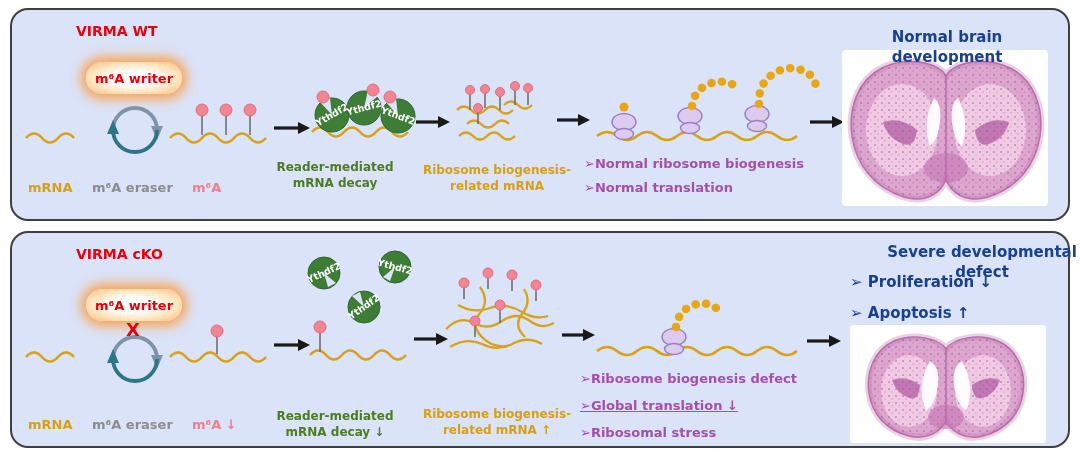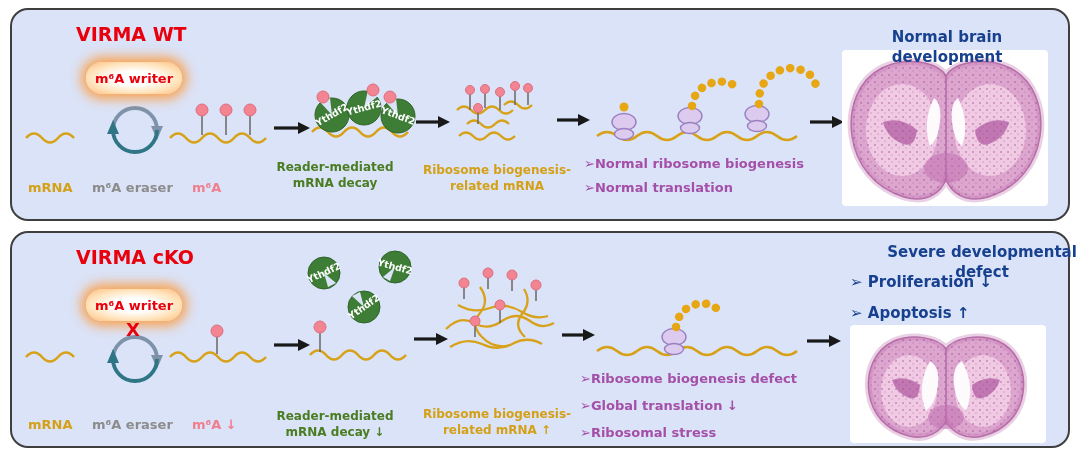--- a/index.html
+++ b/index.html
@@ -18,21 +18,21 @@
   .center { text-align:center; white-space:normal; }
 
   .c-red    { color:var(--red); }
   .c-gold   { color:var(--gold); }
   .c-gray   { color:var(--gray); }
   .c-pink   { color:var(--pink); }
   .c-green  { color:var(--green); }
   .c-purple { color:var(--purple); }
   .c-blue   { color:var(--blue); }
 
-  .panel-title { font-size:19px; }
+  .panel-title { font-size:14px; }
 
   .writer { position:absolute; width:96px; height:32px; border-radius:16px;
     display:flex; align-items:center; justify-content:center;
     font-size:13px; font-weight:bold; color:var(--red);
     background:radial-gradient(ellipse at center, #ffffff 30%, #ffe4bd 65%, #ffb877 100%);
     box-shadow:0 0 12px 5px rgba(255,150,50,0.85); }
 
   .knockout { position:absolute; font-size:18px; font-weight:bold; color:var(--red); }
 
   .legend-item { font-size:13px; }
@@ -347,21 +347,21 @@
     <div>mRNA decay ↓</div>
   </div>
 
   <div class="label stage-label c-gold center" style="left:400px; top:174px; width:170px;">
     <div>Ribosome biogenesis-</div>
     <div>related mRNA ↑</div>
   </div>
 
   <div class="label c-purple" style="left:568px; top:138px;">
     <div class="outcome-line" style="margin-bottom:10px;">➢Ribosome biogenesis defect</div>
-    <div class="outcome-line" style="margin-bottom:10px;">➢Global translation ↓</div>
+    <div class="outcome-line" style="margin-bottom:10px;text-decoration:underline;">➢Global translation ↓</div>
     <div class="outcome-line">➢Ribosomal stress</div>
   </div>
 
   <div class="label result-title c-blue center" style="left:850px; top:10px; width:240px;">Severe developmental defect</div>
 
   <div class="label c-blue" style="left:838px; top:40px;">
     <div class="result-item">➢ Proliferation ↓</div>
     <div class="result-item">➢ Apoptosis ↑</div>
   </div>
 </div>

